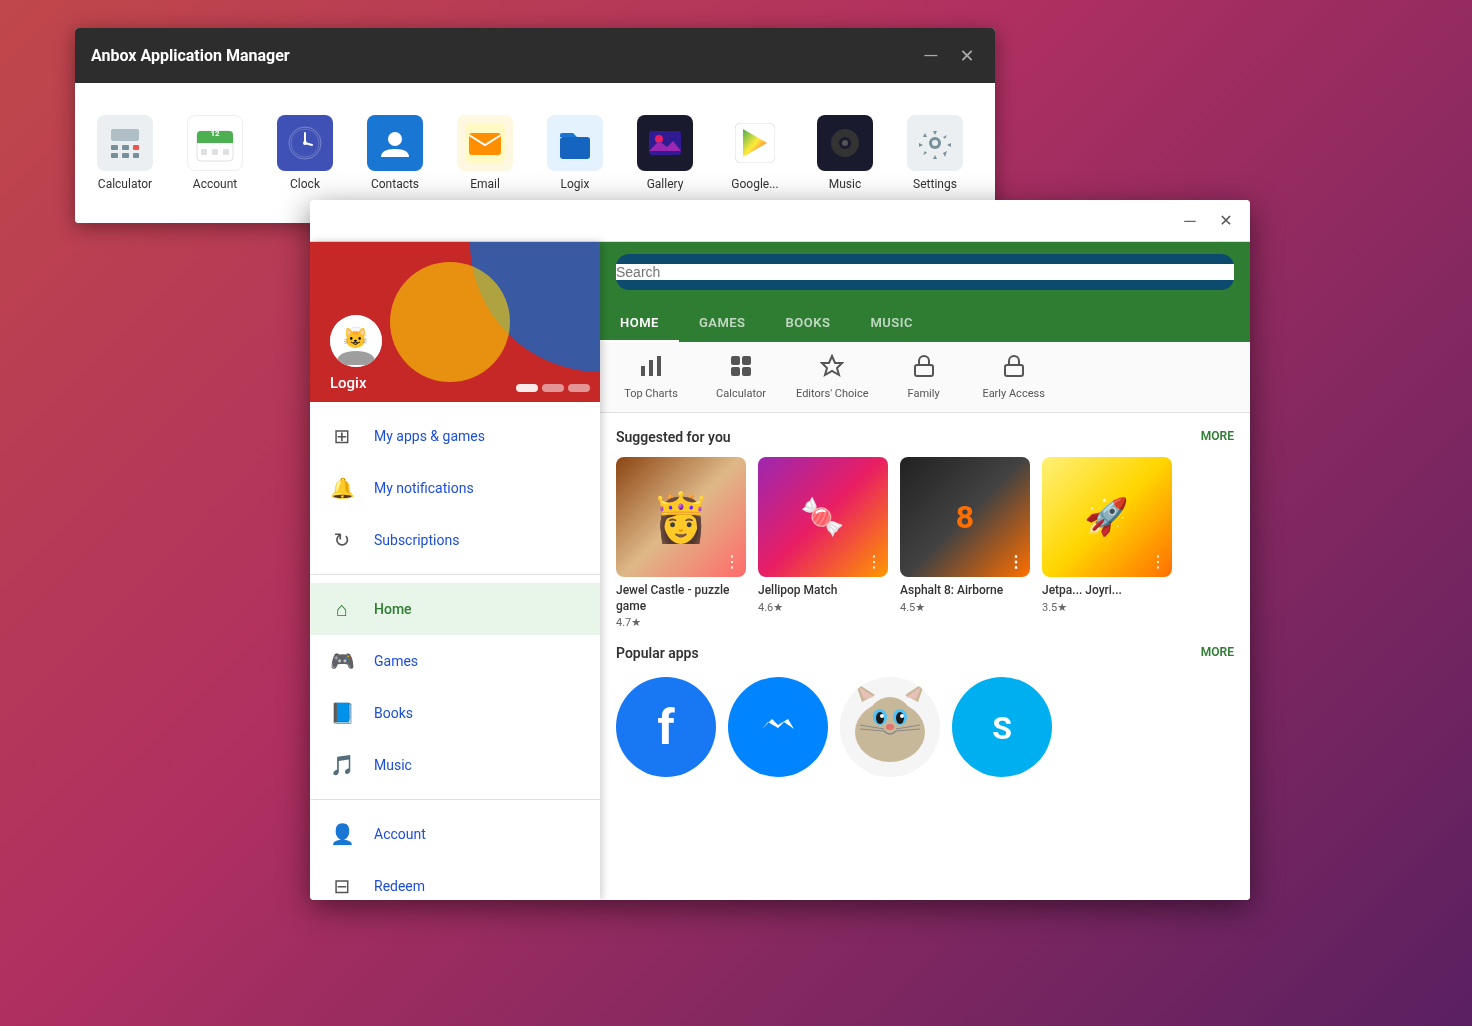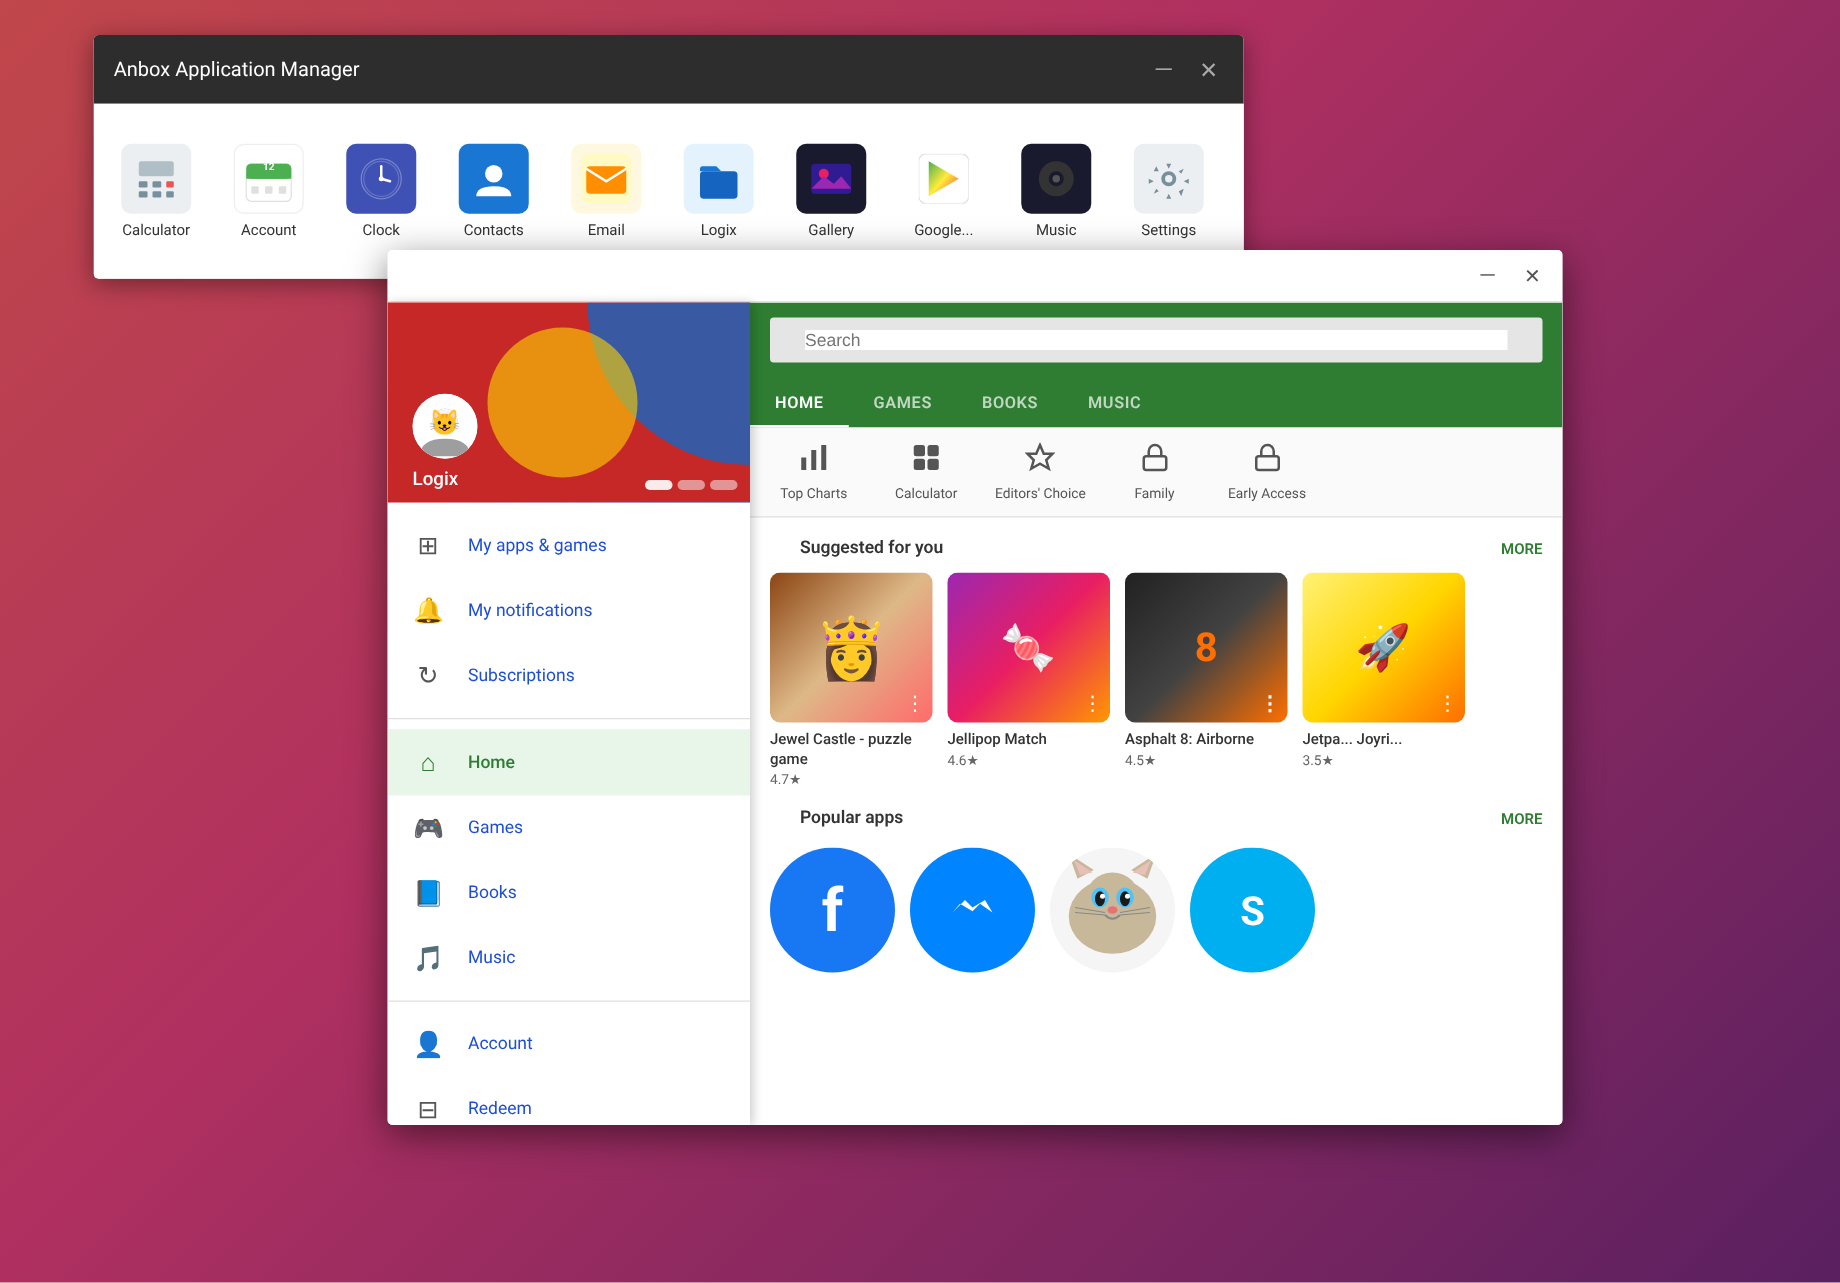--- a/index.html
+++ b/index.html
@@ -28,21 +28,21 @@
       background: #2d2d2d;
       height: 55px;
       display: flex;
       align-items: center;
       padding: 0 16px;
       justify-content: space-between;
     }
     .anbox-title {
       color: #fff;
       font-size: 16px;
-      font-weight: 400;
+      font-weight: 700;
     }
     .anbox-controls {
       display: flex;
       gap: 12px;
       align-items: center;
     }
     .anbox-btn {
       color: #aaa;
       cursor: pointer;
       font-size: 18px;
@@ -235,27 +235,27 @@
       background: #2e7d32;
       height: 100px;
       display: flex;
       flex-direction: column;
       justify-content: space-between;
     }
     .play-search-row {
       padding: 12px 16px 0;
     }
     .play-search {
-      background: #e5e5e5;
-      border-radius: 3px;
+      background: #0c4a6e;
+      border-radius: 13px;
       height: 36px;
       width: 100%;
       display: flex;
       align-items: center;
-      padding: 0 28px;
+      padding: 0 0;
     }
     .play-search-input {
       border: none;
       outline: none;
       width: 100%;
       font-size: 14px;
       color: #333;
     }
     .play-tabs {
       display: flex;
@@ -302,23 +302,22 @@
       color: #555;
     }
 
     
     .play-section {
       padding: 16px;
     }
     .play-section-header {
       display: flex;
       justify-content: space-between;
-      align-items: flex-end;
+      align-items: flex-start;
       margin-bottom: 12px;
-      margin-left: 24px;
     }
     .play-section-title {
       font-size: 14px;
       font-weight: 600;
       color: #333;
     }
     .play-section-more {
       color: #2e7d32;
       font-size: 12px;
       font-weight: 600;

